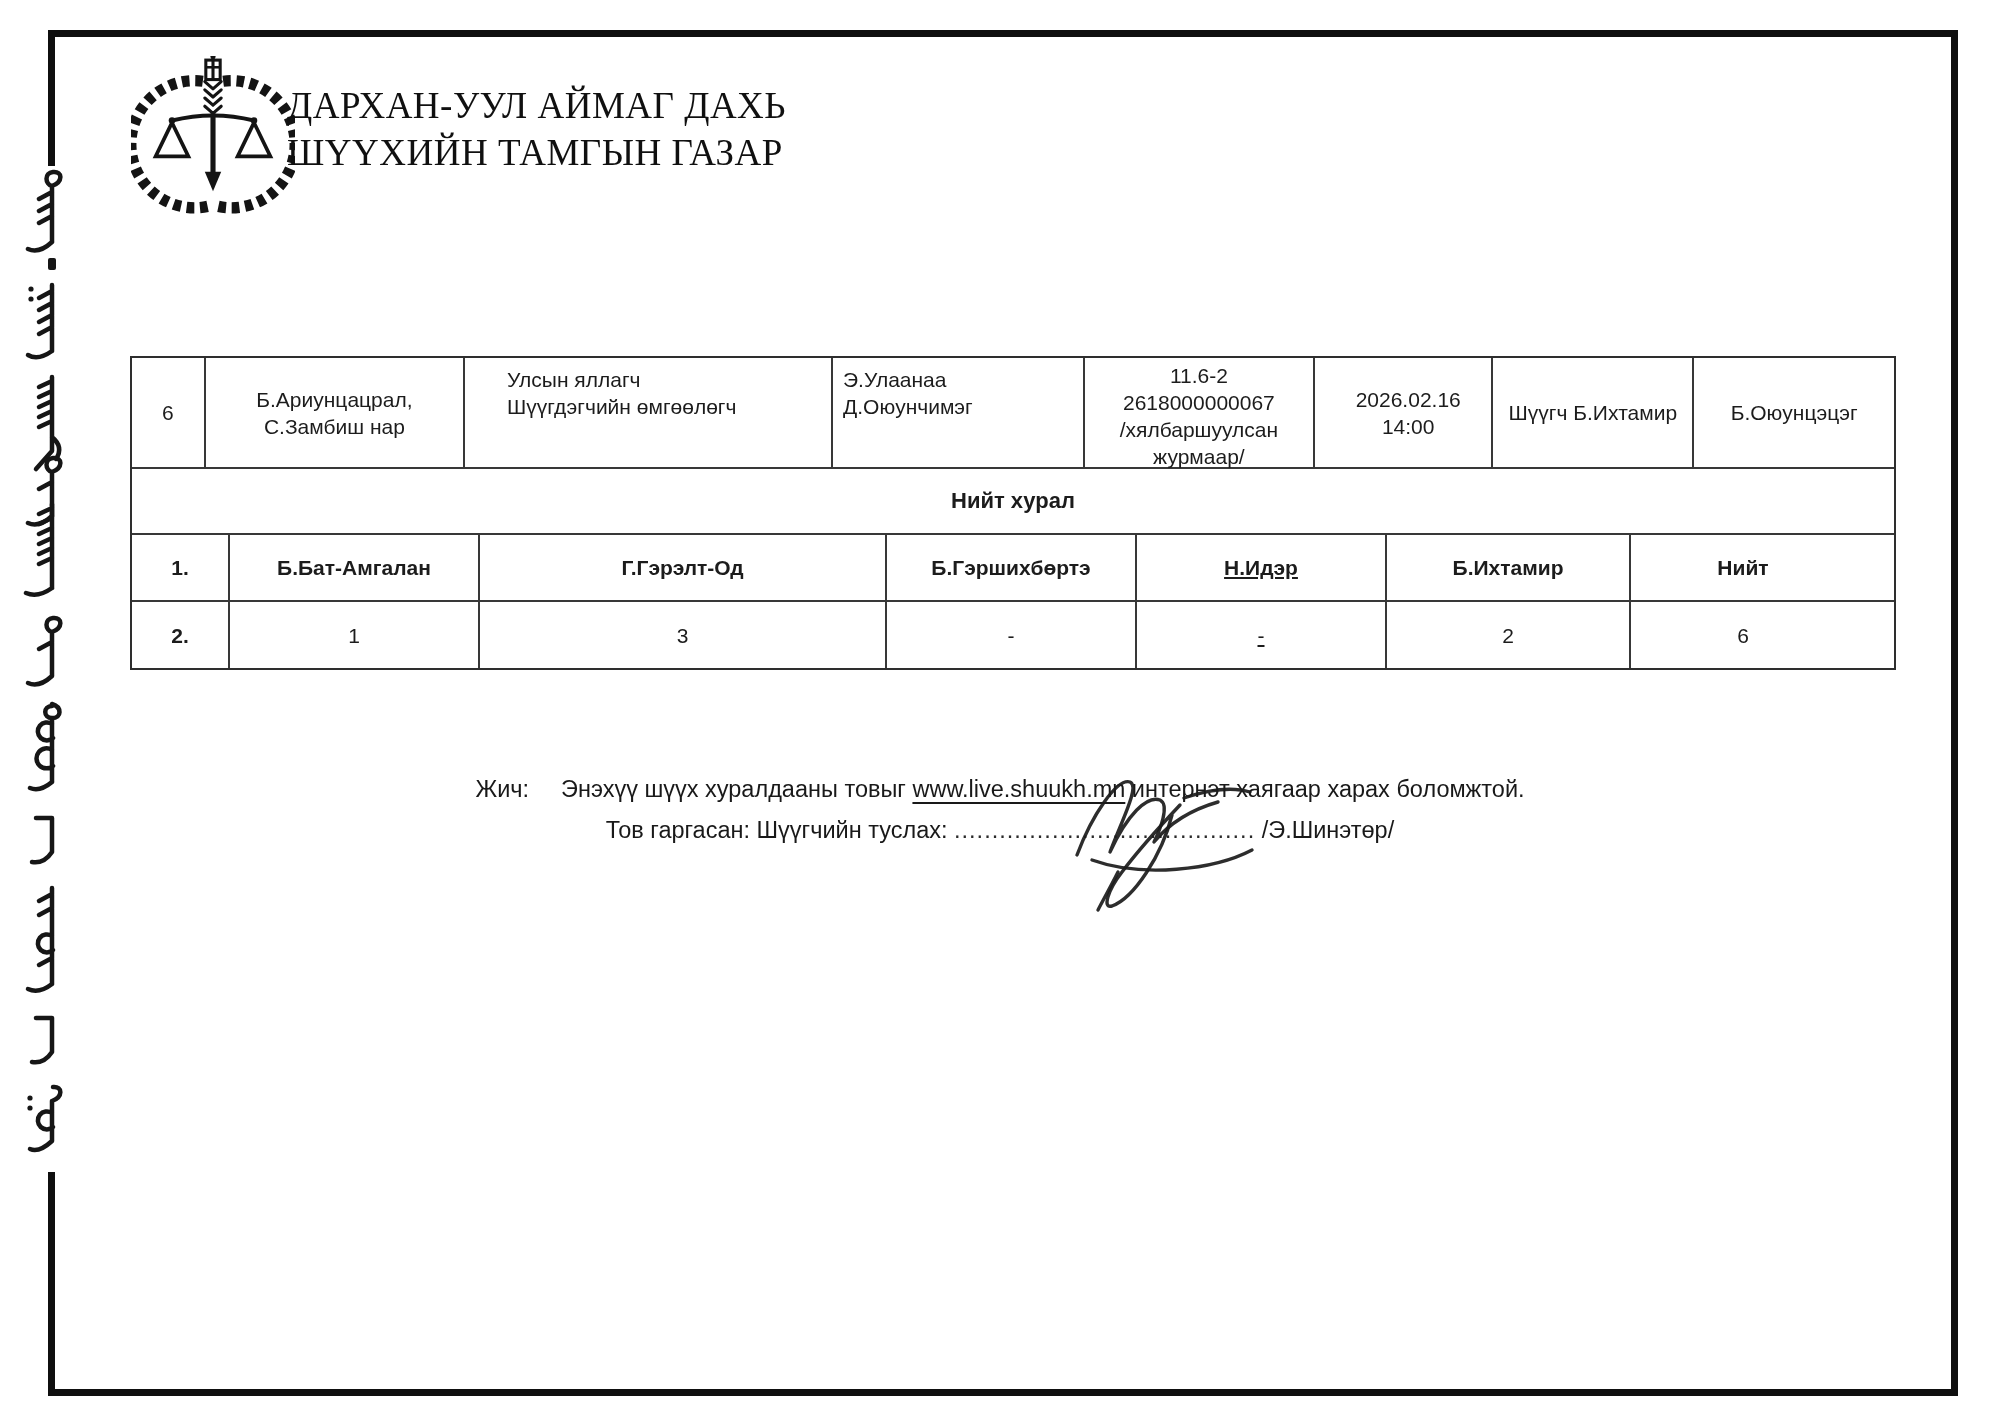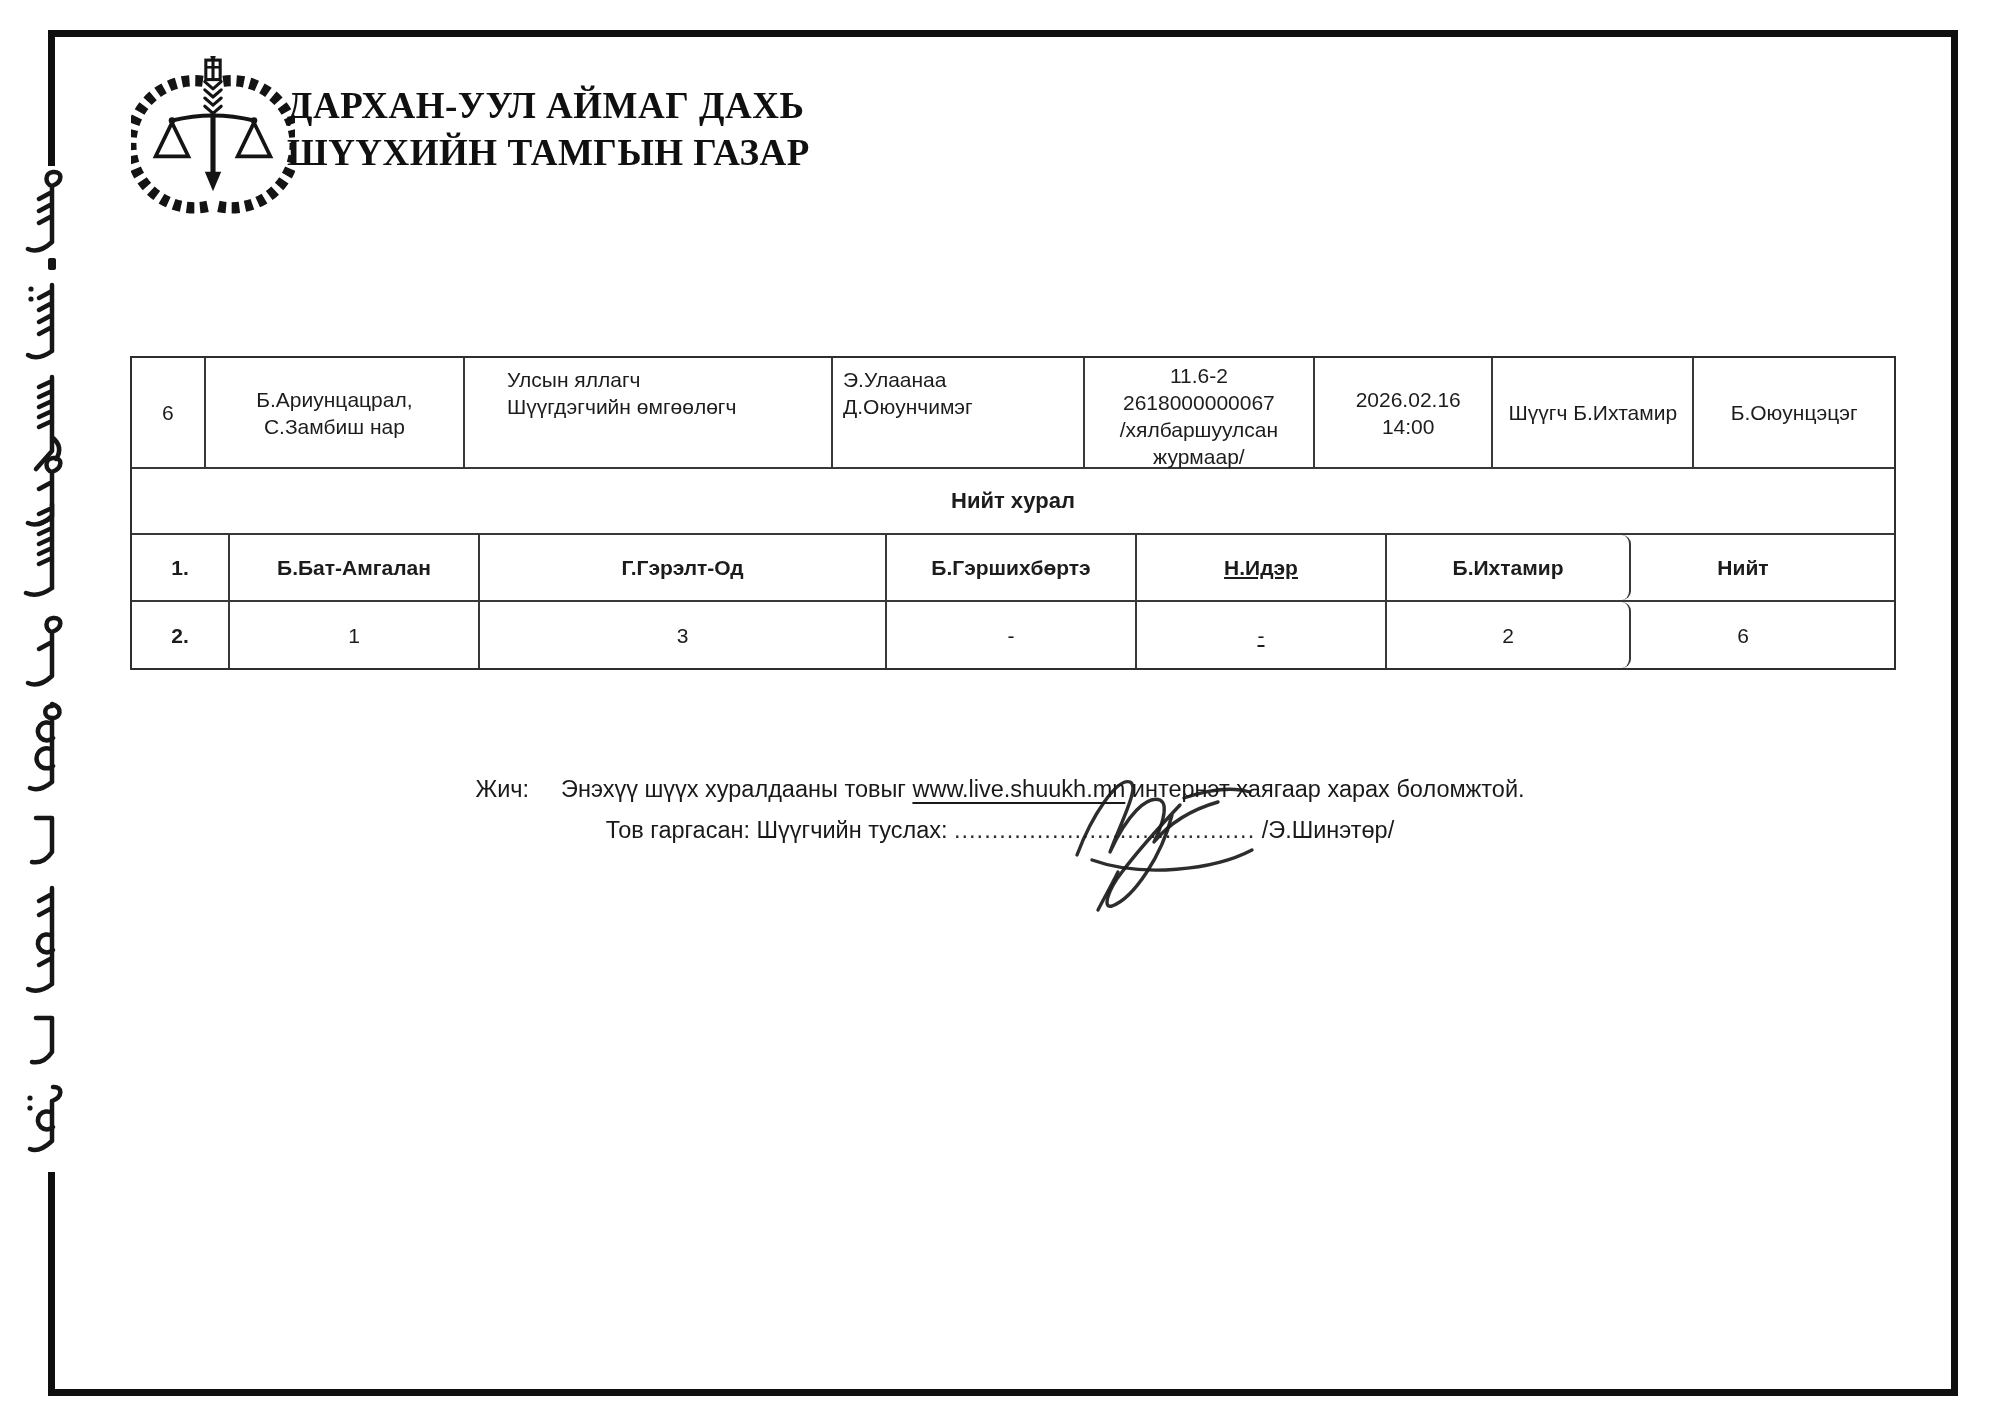--- a/index.html
+++ b/index.html
@@ -16,41 +16,41 @@
 
   
   .mongol-script { position:absolute; left:22px; top:168px; width:62px; height:1004px; }
   .mongol-script path { fill:none; stroke:#161616; stroke-width:4.5; stroke-linecap:round; stroke-linejoin:round; }
   .mongol-script .dot { fill:#161616; stroke:none; }
   .mongol-script .bar { fill:#161616; stroke:none; }
 
   
   .logo { position:absolute; left:131px; top:56px; width:164px; height:164px; }
   .logo .stroke { fill:none; stroke:#141414; }
-  .org-name { position:absolute; left:287px; top:82px; font-family:"Liberation Serif", serif; font-weight:bold; font-size:37px; line-height:47px; color:#101010; letter-spacing:0.5px; }
+  .org-name { position:absolute; left:287px; top:82px; font-family:"Liberation Serif", serif; font-weight:normal; font-size:37px; line-height:47px; color:#101010; letter-spacing:0.5px; }
 
   
   .sched-table { position:absolute; left:130px; top:356px; width:1766px; border:2px solid #2e2e2e; background:#fff; }
   .trow { display:flex; width:100%; border-bottom:2px solid #383838; }
   .trow:last-child { border-bottom:none; }
   .cell { border-right:2px solid #383838; font-size:21px; line-height:27px; display:flex; align-items:center; justify-content:center; text-align:center; white-space:pre-line; padding:4px 6px; }
   .cell:last-child { border-right:none; }
   .cell.tl { align-items:flex-start; justify-content:flex-start; text-align:left; padding:8px 10px; }
   .cell.tc { align-items:flex-start; padding-top:4px; }
   .bold { font-weight:bold; }
   .r1 { height:111px; }
   .rm { height:66px; }
   .r3 { height:67px; font-weight:bold; font-size:22px; }
   .r4 { height:66px; }
   
   .w1a{width:75px;} .w1b{width:265px;} .w1c{width:343px;margin-left:32px;} .w1d{width:257px;}
   .w1e{width:235px;} .w1f{width:182px;padding-left:16px;} .w1g{width:205px;} .w1h{width:204px;}
   
   .w3a{width:98px;} .w3b{width:250px;} .w3c{width:407px;} .w3d{width:250px;}
-  .w3e{width:250px;text-decoration:underline;} .w3f{width:244px;border-radius:9px;} .w3g{width:224px;}
+  .w3e{width:250px;text-decoration:underline;} .w3f{width:244px;} .w3g{width:224px;}
   .merged-label { width:100%; font-weight:bold; font-size:22px; display:flex; align-items:center; justify-content:center;border-radius:17px; }
 
   
   .footer-note { position:absolute; left:0; top:776px; width:2000px; text-align:center; font-size:23.5px; color:#191919; }
   .footer-note .lbl { margin-right:32px; }
   .footer-note .url { text-decoration:underline; text-underline-offset:5px; }
   .footer-prepared { position:absolute; left:0; top:817px; width:2000px; text-align:center; font-size:23.5px; color:#191919; }
   .dots { letter-spacing:1px; color:#2a2a2a; }
   .signature { position:absolute; left:1022px; top:760px; width:330px; height:155px; z-index:5; }
   .signature path { fill:none; stroke:#1b1b1b; stroke-width:3.4; stroke-linecap:round; stroke-linejoin:round; opacity:.92; }

